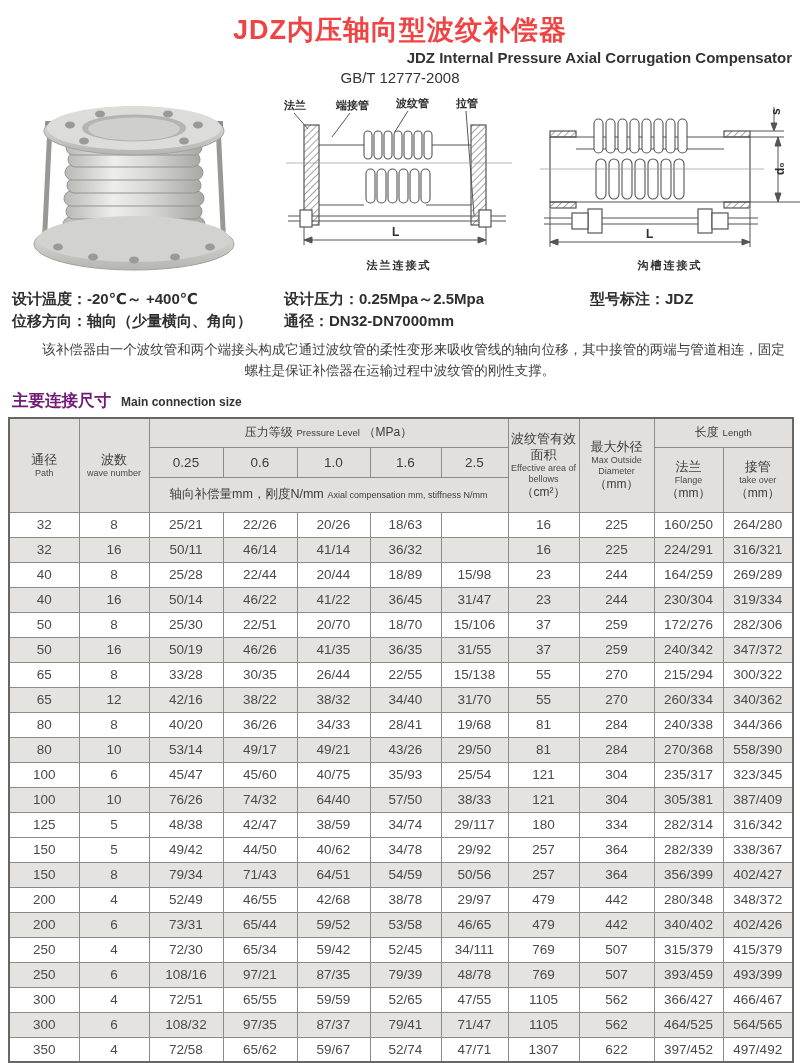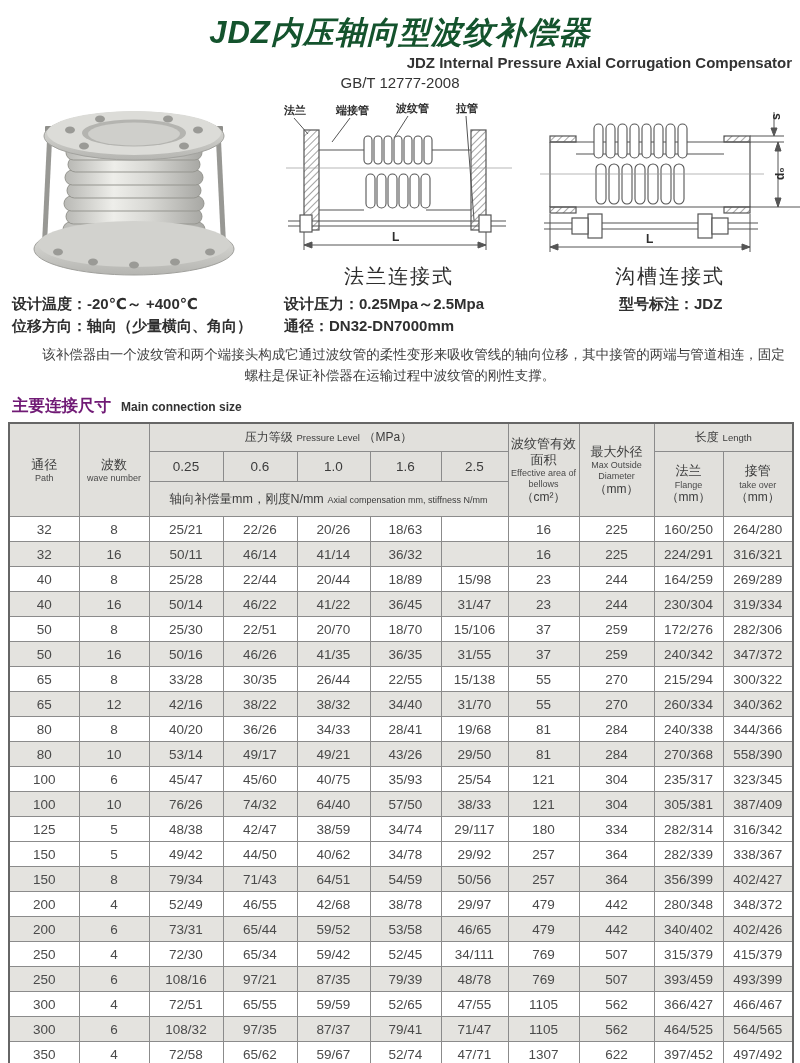--- a/index.html
+++ b/index.html
@@ -6,42 +6,42 @@
   html,body { background:#fff; }
   body {
     width:800px; height:1063px; overflow:hidden;
     font-family:"Liberation Sans","DejaVu Sans",sans-serif;
     color:#3a3a3a; position:relative;
   }
   .page { padding:14px 8px 0 8px; }
 
   
   .title-block { text-align:center; line-height:1.2; }
-  .title-cn { font-size:31px; font-weight:bold; color:#14532d; letter-spacing:1px;font-style:italic; }
+  .title-cn { font-size:27px; font-weight:bold; color:#ef4444; letter-spacing:1px; }
   .title-en { font-size:15px; font-weight:bold; color:#333; margin-top:3px;text-align:right; }
   .title-std { font-size:15px; font-weight:normal; color:#333; margin-top:2px; }
 
   
   .figures { display:flex; margin-top:10px; height:182px; }
   .fig { position:relative; }
   .fig-photo { width:252px; }
   .fig-flange { width:250px; margin-left:14px; }
   .fig-groove { width:276px; margin-left:8px; }
   .fig svg { display:block; }
   .fig-caption {
-    text-align:center; font-size:20px; font-weight:normal; color:#2e2e2e;
+    text-align:center; font-size:11px; font-weight:bold; color:#2e2e2e;
     letter-spacing:2px; margin-top:1px;
   }
 
   
   .specs { margin-top:9px; padding-left:4px; font-size:15px; color:#2f2f2f; font-weight:bold; }
   .spec-line { display:flex; line-height:1.45; }
   .spec-item-1 { width:272px; }
   .spec-item-2 { width:306px; }
-  .spec-item-3 { flex:1;margin-left:29px; }
+  .spec-item-3 { flex:1; }
 
   
   .desc {
     margin-top:7px; padding:0 4px; font-size:13.5px; color:#3d3d3d;
     line-height:1.6; text-indent:2em;text-align:center;
   }
 
   
   .section-title { margin:8px 0 5px 4px; }
   .section-title .cn { font-size:16.5px; font-weight:bold; color:#701a75; }
@@ -434,21 +434,21 @@
           <td>18/70</td>
           <td>15/106</td>
           <td>37</td>
           <td>259</td>
           <td>172/276</td>
           <td>282/306</td>
         </tr>
         <tr class="shaded">
           <td>50</td>
           <td>16</td>
-          <td>50/16</td>
+          <td>50/19</td>
           <td>46/26</td>
           <td>41/35</td>
           <td>36/35</td>
           <td>31/55</td>
           <td>37</td>
           <td>259</td>
           <td>240/342</td>
           <td>347/372</td>
         </tr>
         <tr>

